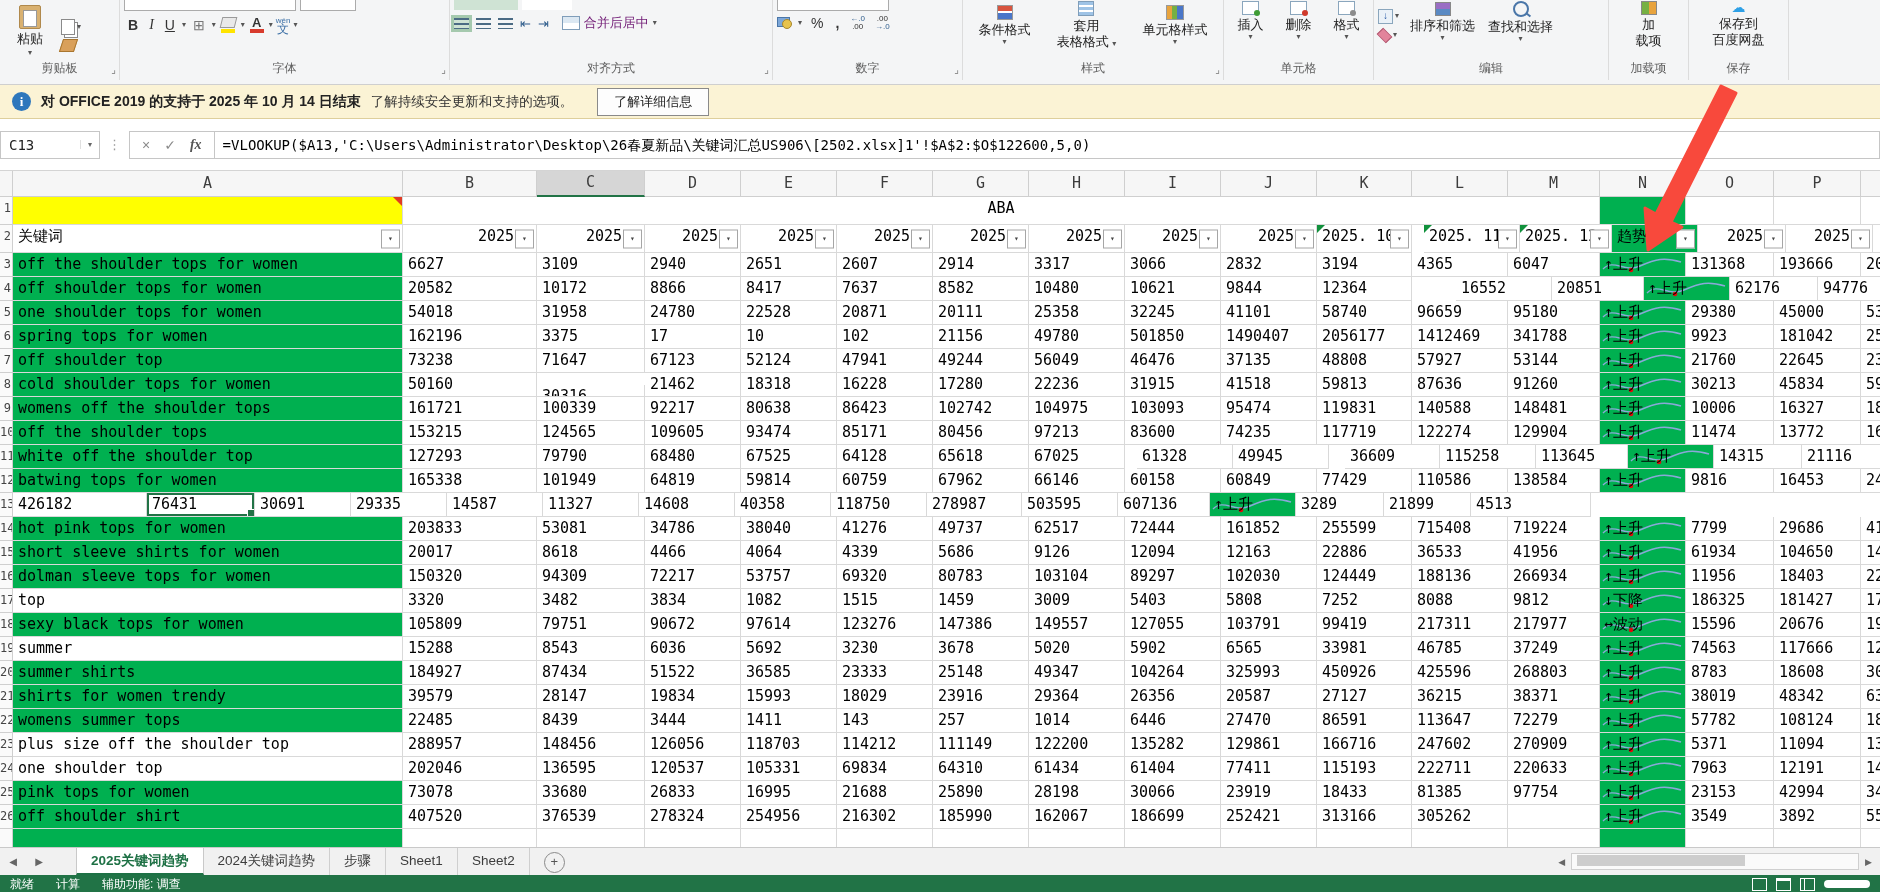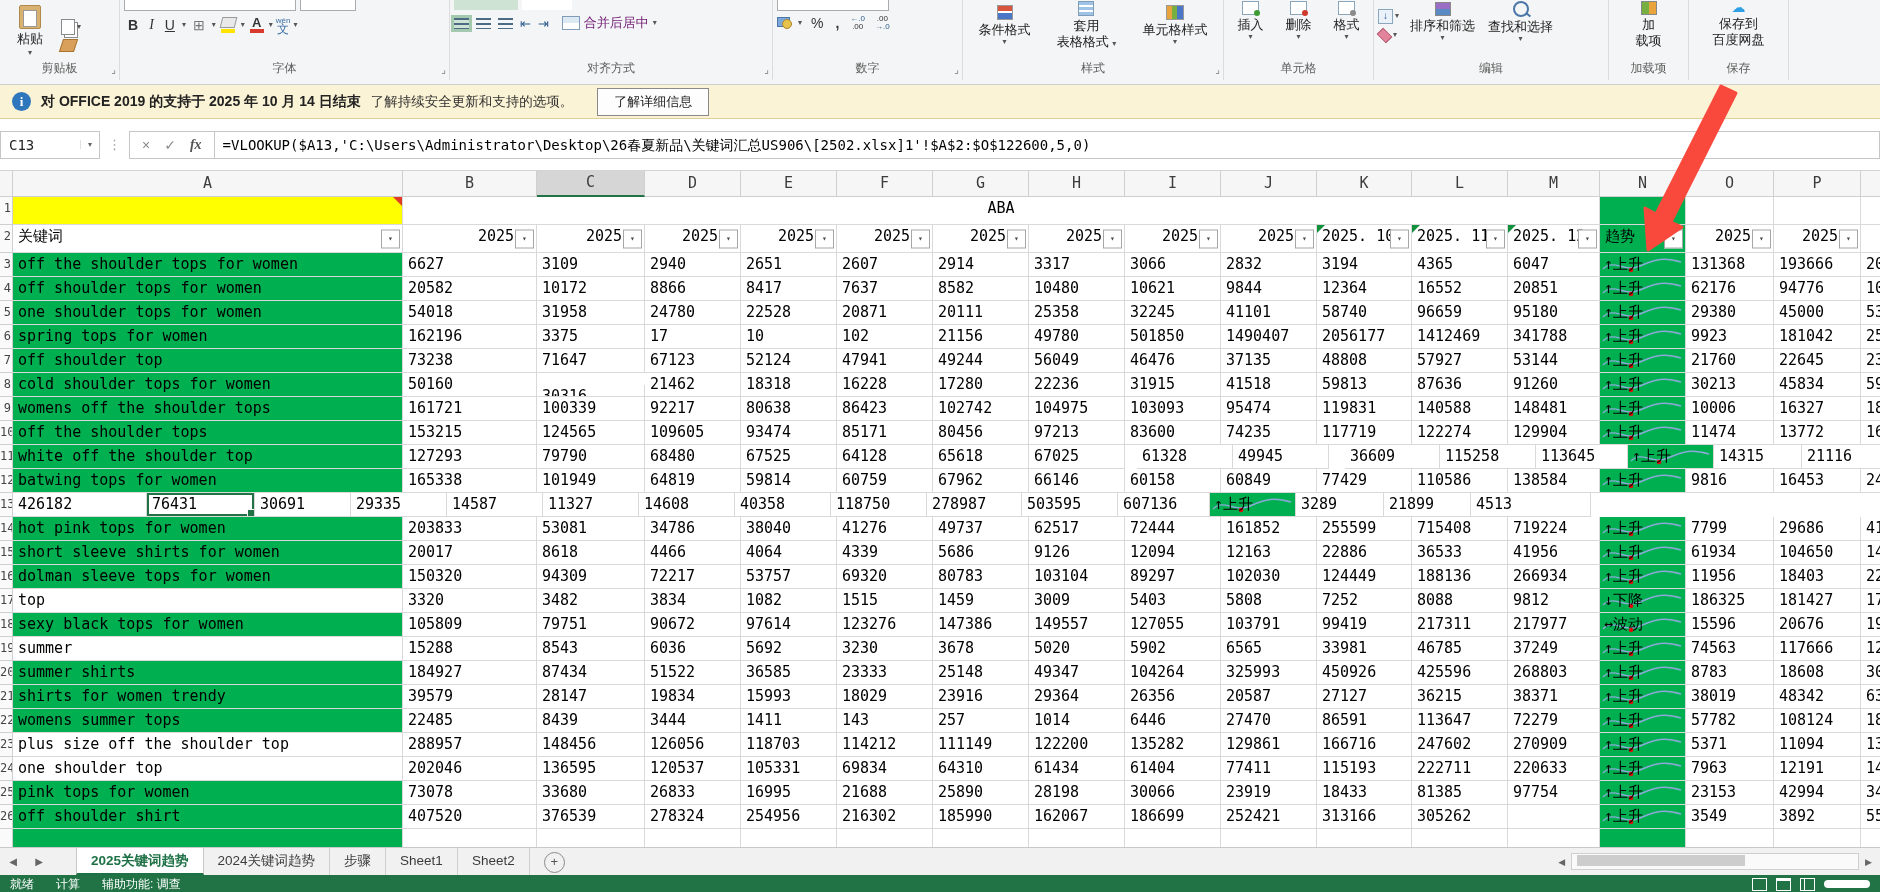--- a/index.html
+++ b/index.html
@@ -387,21 +387,21 @@
       <div class="c hdr" style="width: 134px;">2025<span class="flt">▾</span></div>
       <div class="c hdr" style="width: 108px;">2025<span class="flt">▾</span></div>
       <div class="c hdr" style="width: 96px;">2025<span class="flt">▾</span></div>
       <div class="c hdr" style="width: 96px;">2025<span class="flt">▾</span></div>
       <div class="c hdr" style="width: 96px;">2025<span class="flt">▾</span></div>
       <div class="c hdr" style="width: 96px;">2025<span class="flt">▾</span></div>
       <div class="c hdr" style="width: 96px;">2025<span class="flt">▾</span></div>
       <div class="c hdr" style="width: 96px;">2025<span class="flt">▾</span></div>
       <div class="c hdr" style="width: 96px;">2025<span class="flt">▾</span></div>
       <div class="c hdr" style="width: 95px;">2025. 10<span class="tl-tri"></span><span class="flt">▾</span></div>
-      <div class="c hdr" style="width: 96px;">2025. 11<span class="tl-tri"></span><span class="flt">▾</span></div>
+      <div class="c hdr" style="width: 96px; margin-left: 12px;">2025. 11<span class="tl-tri"></span><span class="flt">▾</span></div>
       <div class="c hdr" style="width: 92px;">2025. 12<span class="tl-tri"></span><span class="flt">▾</span></div>
       <div class="c hdr left green" style="width: 86px;">趋势<span class="flt">▾</span></div>
       <div class="c hdr" style="width: 88px;">2025<span class="flt">▾</span></div>
       <div class="c hdr" style="width: 87px;">2025<span class="flt">▾</span></div>
       <div class="c hdr" style="width: 120px;">2025</div>
     </div>
     <div class="grow " style="height: 24px;">
       <div class="c rowhdr" style="width: 13px;">3</div>
       <div class="c green" style="width: 390px;">off the shoulder tops for women</div>
       <div class="c " style="width: 134px;">6627</div>
@@ -430,21 +430,21 @@
       <div class="c " style="width: 134px;">20582</div>
       <div class="c " style="width: 108px;">10172</div>
       <div class="c " style="width: 96px;">8866</div>
       <div class="c " style="width: 96px;">8417</div>
       <div class="c " style="width: 96px;">7637</div>
       <div class="c " style="width: 96px;">8582</div>
       <div class="c " style="width: 96px;">10480</div>
       <div class="c " style="width: 96px;">10621</div>
       <div class="c " style="width: 96px;">9844</div>
       <div class="c " style="width: 95px;">12364</div>
-      <div class="c " style="width: 96px;">16552</div>
+      <div class="c " style="width: 96px; margin-left: 44px;">16552</div>
       <div class="c " style="width: 92px;">20851</div>
       <div class="c green trendcell" style="width: 86px;"><svg width="84" height="23" viewBox="0 0 84 23">
           <path d="M3 16 C14 5 24 20 40 13 S64 4 81 9" fill="none" stroke="#8aa8d8" stroke-width="1.4"></path>
           <circle cx="31" cy="17" r="2.3" fill="#e00b0b"></circle>
         </svg><span class="tlabel">↑上升</span></div>
       <div class="c " style="width: 88px;">62176</div>
       <div class="c " style="width: 87px;">94776</div>
       <div class="c " style="width: 120px;">1048</div>
     </div>
     <div class="grow " style="height: 24px;">

